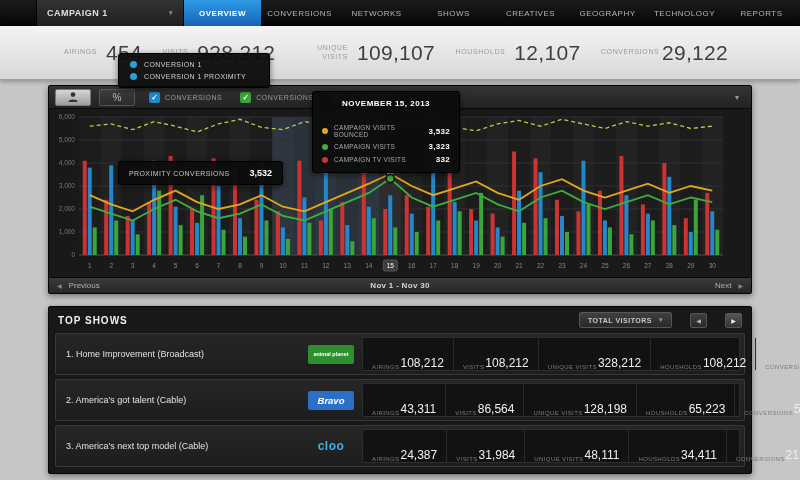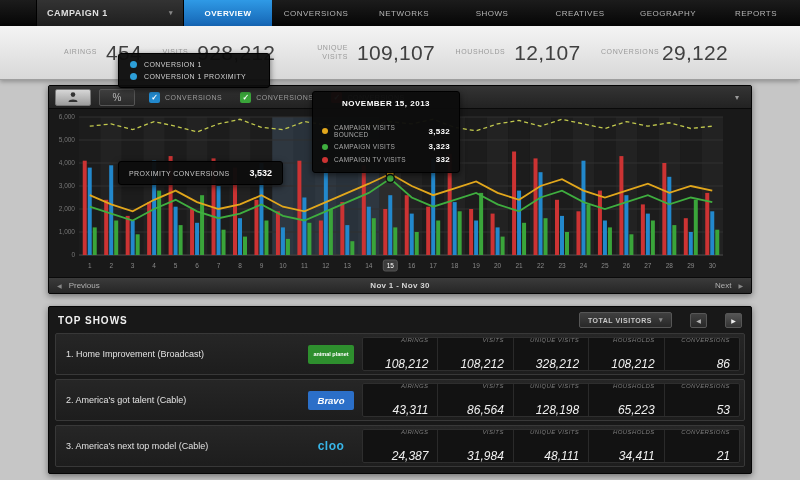--- a/index.html
+++ b/index.html
@@ -50,21 +50,21 @@
   .shows-title { color:#f0f0f0; font-size:10px; font-weight:bold; letter-spacing:1px; margin-right:auto; }
   .selector-btn { background:linear-gradient(#404040,#282828); border:1px solid #565656; border-radius:2px; color:#c8c8c8; font-size:7px; font-weight:bold; letter-spacing:.5px; padding:3px 8px; display:flex; align-items:center; gap:7px; cursor:pointer; }
   .shows-pager-btn { width:17px; height:15px; background:linear-gradient(#404040,#282828); border:1px solid #565656; border-radius:2px; color:#b5b5b5; font-size:6px; display:flex; align-items:center; justify-content:center; cursor:pointer; }
   .show-row { height:42px; margin:2px 6px 4px; background:linear-gradient(#262626,#1d1d1d); border:1px solid #383838; border-radius:2px; display:flex; align-items:center; padding:0 4px 0 10px; cursor:pointer; }
   .show-name { flex:1; color:#e2e2e2; font-size:9px; }
   .show-logo { width:46px; height:19px; border-radius:2px; display:flex; align-items:center; justify-content:center; font-weight:bold; margin-right:8px; overflow:hidden; text-align:center; }
   .logo-0 { font-size:5.5px; line-height:1.1; text-transform:lowercase; }
   .logo-1 { font-style:italic; font-size:9.5px;margin-left:12px; }
   .logo-2 { font-size:12px; letter-spacing:.5px; }
   .show-stats { width:378px; height:34px; background:#121212; border:1px solid #2e2e2e; border-radius:2px; display:flex; }
-  .show-stat { flex:1; border-left:1px solid #2a2a2a; display:flex; flex-direction:column; align-items:flex-end; justify-content:center; padding:0 9px; gap:14px;font-style:italic; }
+  .show-stat { flex:1; border-left:1px solid #2a2a2a; display:flex; flex-direction:row; align-items:flex-end; justify-content:center; padding:0 9px; gap:1px; }
   .show-stat:first-child { border-left:none; }
   .show-stat-label { font-size:6px; color:#7d7d7d; letter-spacing:.4px; white-space:nowrap; }
   .show-stat-value { font-size:12px; color:#f0f0f0; }
 
   
   .tooltip { position:absolute; background:rgba(12,12,12,0.96); border:1px solid #000; border-radius:3px; box-shadow:0 2px 6px rgba(0,0,0,.55); z-index:50; color:#ddd; }
   .legend-tooltip { left:118px; top:53px; padding:7px 11px; display:flex; flex-direction:column; gap:5px; width:152px; }
   .legend-row { display:flex; align-items:center; gap:7px; font-size:7px; letter-spacing:.4px; color:#cfcfcf; }
   .dot { width:7px; height:7px; border-radius:50%; flex:none; }
   .date-tooltip { left:312px; top:91px; width:148px; padding:7px 9px 8px; }
@@ -84,20 +84,21 @@
     <span>CAMPAIGN 1</span>
     <span class="caret">▾</span>
   </div>
   <div class="tabs">
       <div class="tab active">OVERVIEW</div>
       <div class="tab">CONVERSIONS</div>
       <div class="tab">NETWORKS</div>
       <div class="tab">SHOWS</div>
       <div class="tab">CREATIVES</div>
       <div class="tab">GEOGRAPHY</div>
+      <div class="tab">TECHNOLOGY</div>
       <div class="tab">REPORTS</div>
     </div>
 </div>
 
 <div class="stats">
     <div class="stat">
       <div class="stat-label">AIRINGS</div>
       <div class="stat-value">454</div>
     </div>
     <div class="stat">

